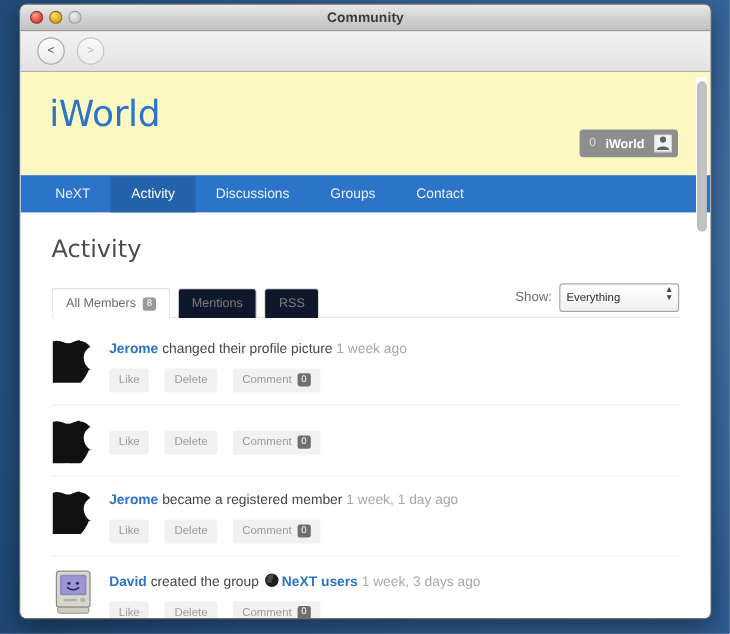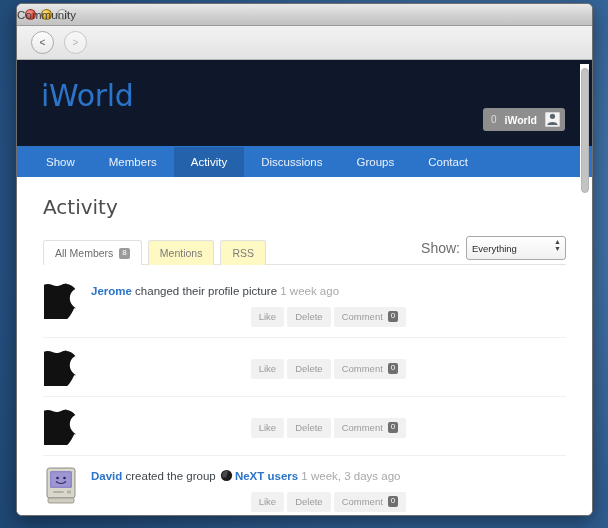--- a/index.html
+++ b/index.html
@@ -52,24 +52,24 @@
     width: 11px; height: 11px;
     border-radius: 50%;
     border: 1px solid rgba(0,0,0,0.35);
   }
   .light.close  { background: radial-gradient(circle at 35% 30%, #ff9c92, #d8453b 70%); }
   .light.min    { background: radial-gradient(circle at 35% 30%, #ffe27a, #d6a21b 70%); }
   .light.zoom   { background: radial-gradient(circle at 35% 30%, #f2f2f2, #c6c6c6 70%); border-color: rgba(0,0,0,0.22); }
   #window-title {
     position: absolute;
     left: 0; right: 0;
-    text-align: left;
+    text-align: center;
     font-size: 11.5px;
     color: #3b3b3b;
-    font-weight: normal;
+    font-weight: bold;
     letter-spacing: 0.1px;
   }
 
   
   #toolbar {
     height: 34px;
     background: linear-gradient(180deg, #f2f2f2 0%, #e3e3e3 100%);
     border-bottom: 1px solid #b3b3b3;
     display: flex;
     align-items: center;
@@ -94,21 +94,21 @@
     height: calc(513px - 22px - 34px);
     background: #fff;
     overflow: hidden;
   }
 
   
   #site-header {
     padding: 18px 24px 0 24px;
     height: 86px;
     position: relative;
-    background: #0f172a;
+    background: #fef9c3;
   }
   #site-title {
     font-size: 30px;
     color: #2b74c9;
     font-weight: normal;
     letter-spacing: -0.3px;
     font-family: "DejaVu Sans", sans-serif;
   }
   #user-pill {
     position: absolute;
@@ -177,21 +177,21 @@
     border-bottom: 1px solid #e3e3e3;
     position: relative;
     height: 28px;
     gap: 48px;
   }
   #tabs { display: flex; gap: 6px; align-items: flex-end; }
   .tab {
     border: 1px solid #e0e0e0;
     border-bottom: none;
     border-radius: 3px 3px 0 0;
-    background: #fef9c3;
+    background: #0f172a;
     color: #7b7b7b;
     font-size: 10.5px;
     padding: 6px 11px 6px 11px;
     display: flex; align-items: center; gap: 6px;
     position: relative;
     top: 1px;
   }
   .tab.active {
     background: #ffffff;
     color: #6c6c6c;
@@ -208,21 +208,21 @@
     text-align: center;
   }
 
   
   #show-filter {
     display: flex;
     align-items: center;
     gap: 6px;
     padding-bottom: 4px;
   }
-  #show-label { font-size: 14px; color: #6d6d6d; }
+  #show-label { font-size: 11px; color: #6d6d6d; }
   #show-select {
     width: 100px;
     height: 24px;
     border: 1px solid #a8a8a8;
     border-radius: 3px;
     background: linear-gradient(180deg, #ffffff 0%, #f0f0f0 100%);
     font-size: 9.5px;
     color: #2c2c2c;
     display: flex; align-items: center;
     padding-left: 5px;
@@ -266,22 +266,21 @@
   .inline-ava {
     display: inline-block;
     width: 13px; height: 13px;
     vertical-align: -2px;
     margin: 0 2px 0 1px;
   }
 
   .actions {
     margin-top: 8px;
     display: flex;
-    gap: 3px;
-    justify-content: center;
+    gap: 13px;
   }
   .action-btn {
     background: #f1f1f1;
     color: #9b9b9b;
     font-size: 9.5px;
     padding: 4px 8px 5px 8px;
     border-radius: 2px;
     display: flex; align-items: center; gap: 5px;
   }
   .action-badge {
@@ -348,22 +347,21 @@
           <svg width="15" height="15" viewBox="0 0 15 15">
             <rect x="0" y="0" width="15" height="15" fill="#f4f4f4"></rect>
             <circle cx="7.5" cy="5" r="3" fill="#5b6570"></circle>
             <path d="M1.5 15 C1.5 10.5 13.5 10.5 13.5 15 Z" fill="#5b6570"></path>
           </svg>
         </span>
       </div>
     </div>
 
     <div id="nav">
-      <div class="nav-item">Show</div>
-      <div class="nav-item">Members</div>
+      <div class="nav-item">NeXT</div>
       <div class="nav-item active">Activity</div>
       <div class="nav-item">Discussions</div>
       <div class="nav-item">Groups</div>
       <div class="nav-item">Contact</div>
     </div>
 
     <div id="main">
       <div id="page-title">Activity</div>
 
       <div id="tabs-row">
@@ -436,20 +434,23 @@
         </div>
 
         <div class="activity-item">
           <div class="avatar">
             <svg width="34" height="36" viewBox="0 0 34 36">
               <path d="M22.5 0.6c0.3 2.4-0.7 4.6-2.1 6.1-1.4 1.6-3.6 2.8-5.8 2.6-0.3-2.3 0.8-4.7 2.2-6.1C18.3 1.6 20.6 0.4 22.5 0.6z" fill="#111"></path>
               <path d="M28.6 26.2c-1.1 2.6-1.7 3.7-3.1 6-2 3.1-4.8 7-8.3 7-3.1 0-3.9-2-7.1-2-3.2 0-4.1 2.1-7.2 2-3.5-0.1-6.2-3.7-8.2-6.8-5.6-8.7-6.2-18.9-2.7-24.3 2.5-3.9 6.4-6.1 10.1-6.1 3.8 0 6.1 2.1 9.2 2.1 3 0 4.8-2.1 9.2-2.1 3.3 0 6.8 1.8 9.3 4.9-8.1 4.5-6.8 15.6 0.8 19.3z" fill="#111" transform="translate(1.5,-1)"></path>
             </svg>
           </div>
           <div class="activity-body">
+            <div class="activity-text">
+              <span class="user">Jerome</span><span> became a registered member </span><span class="time">1 week, 1 day ago</span>
+            </div>
             <div class="actions">
               <div class="action-btn">Like</div>
               <div class="action-btn">Delete</div>
               <div class="action-btn">
                 <span>Comment</span>
                 <span class="action-badge">0</span>
               </div>
             </div>
           </div>
         </div>

